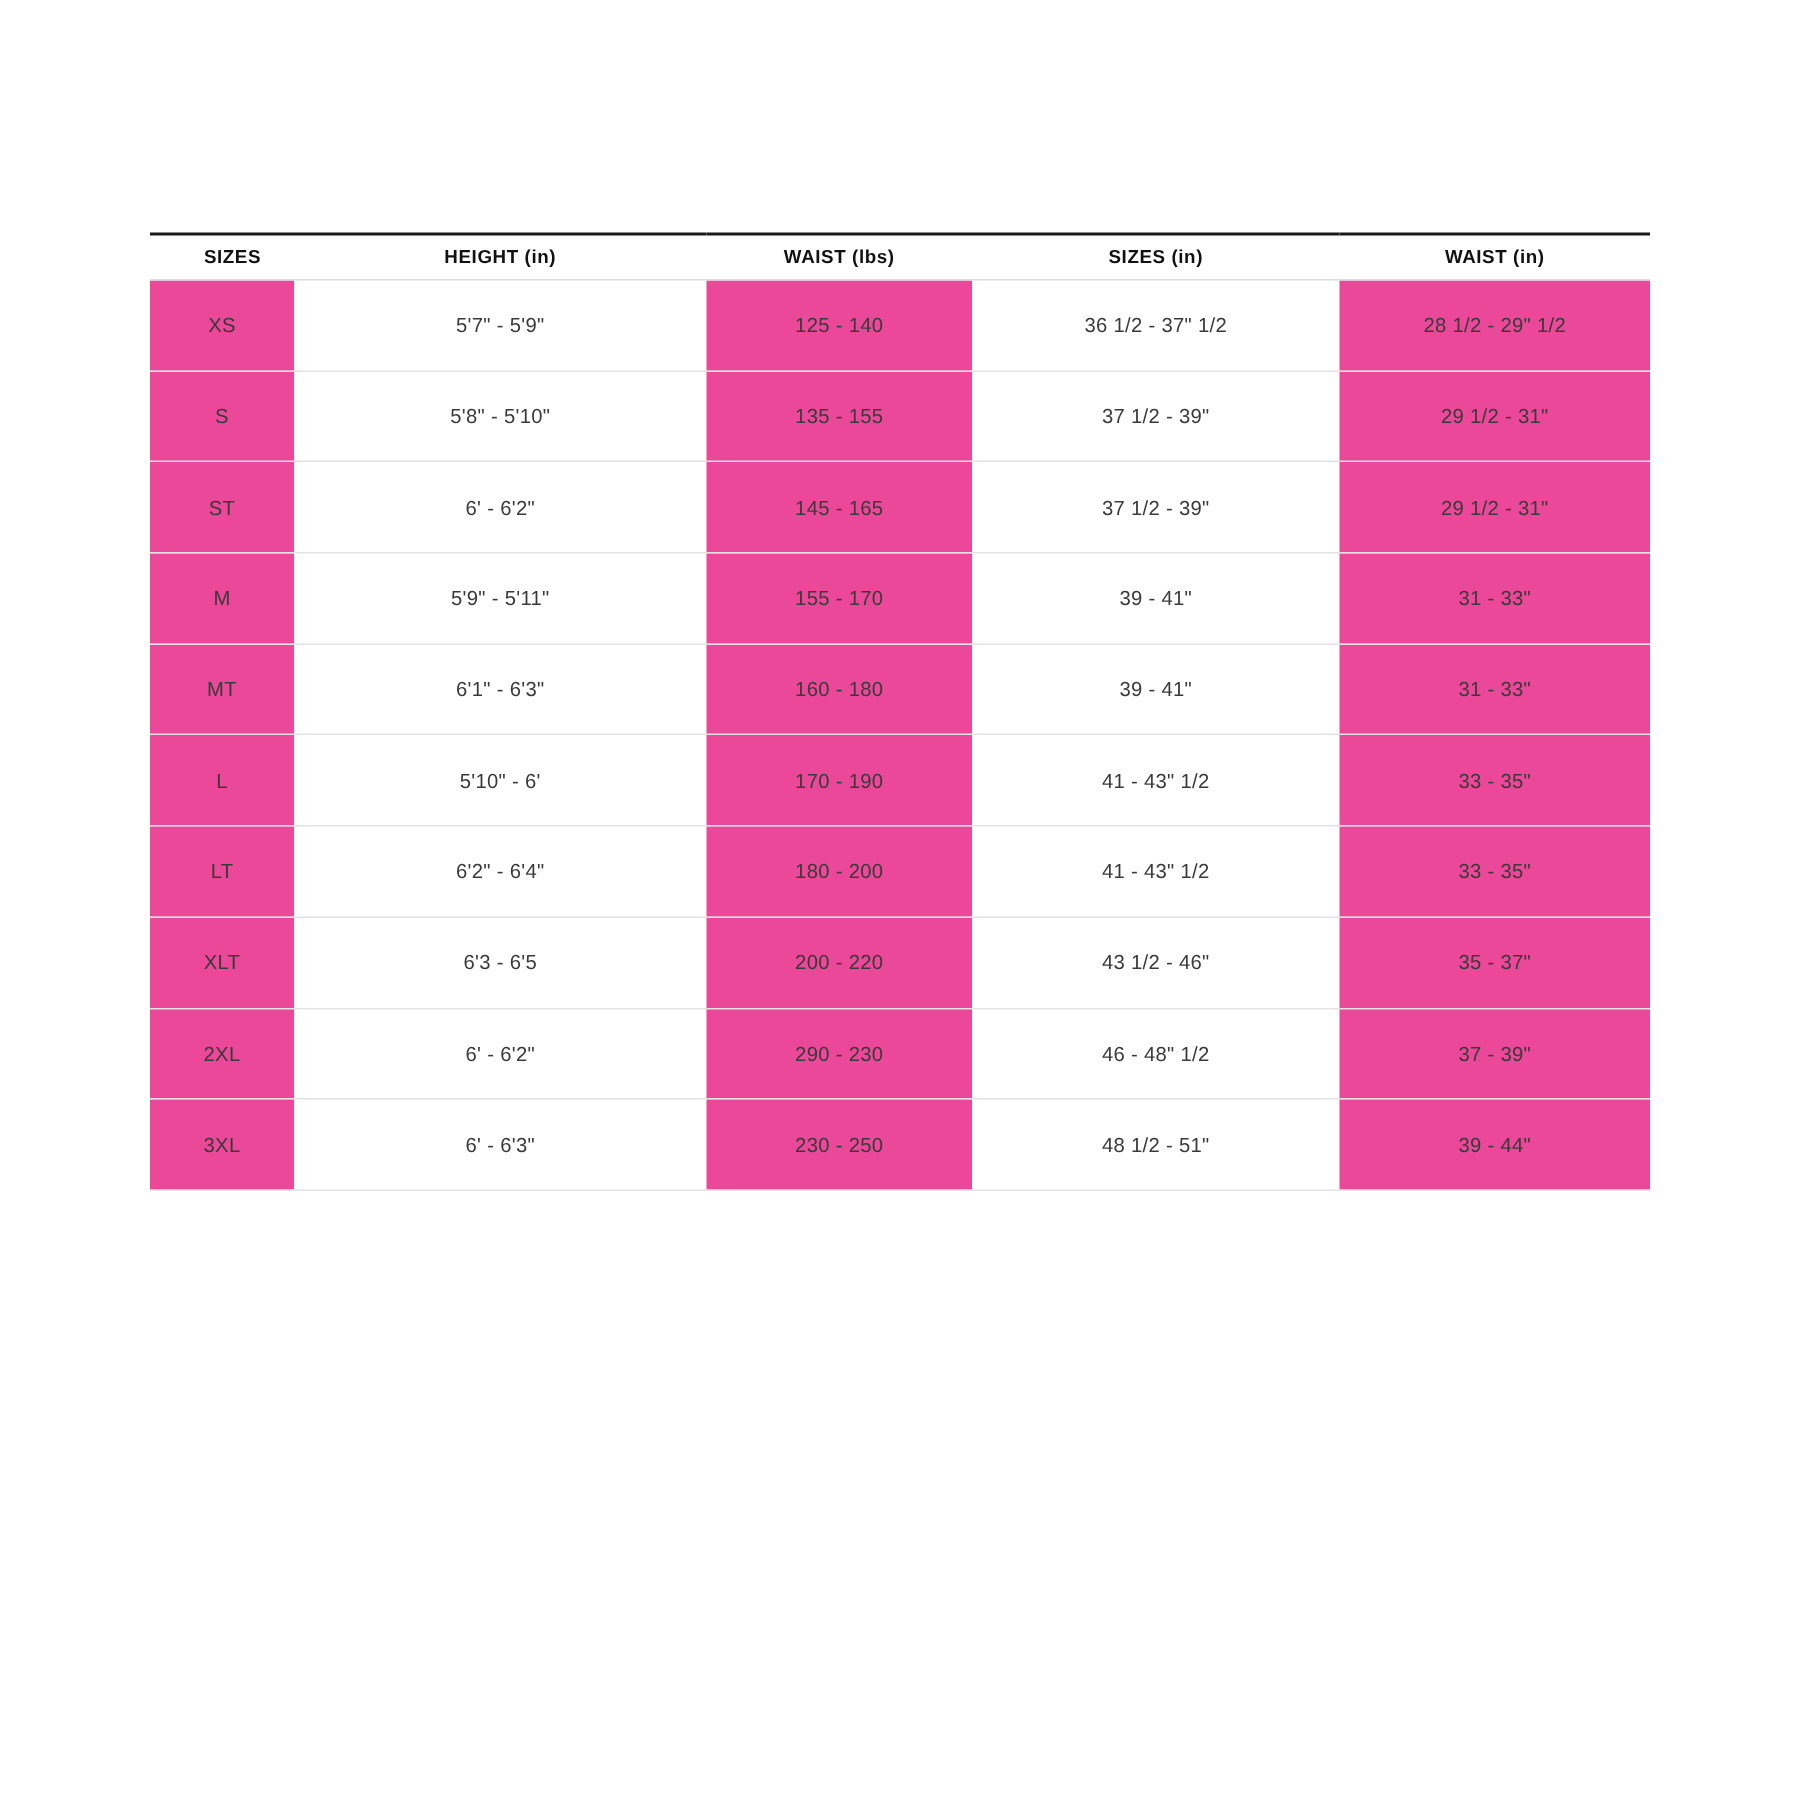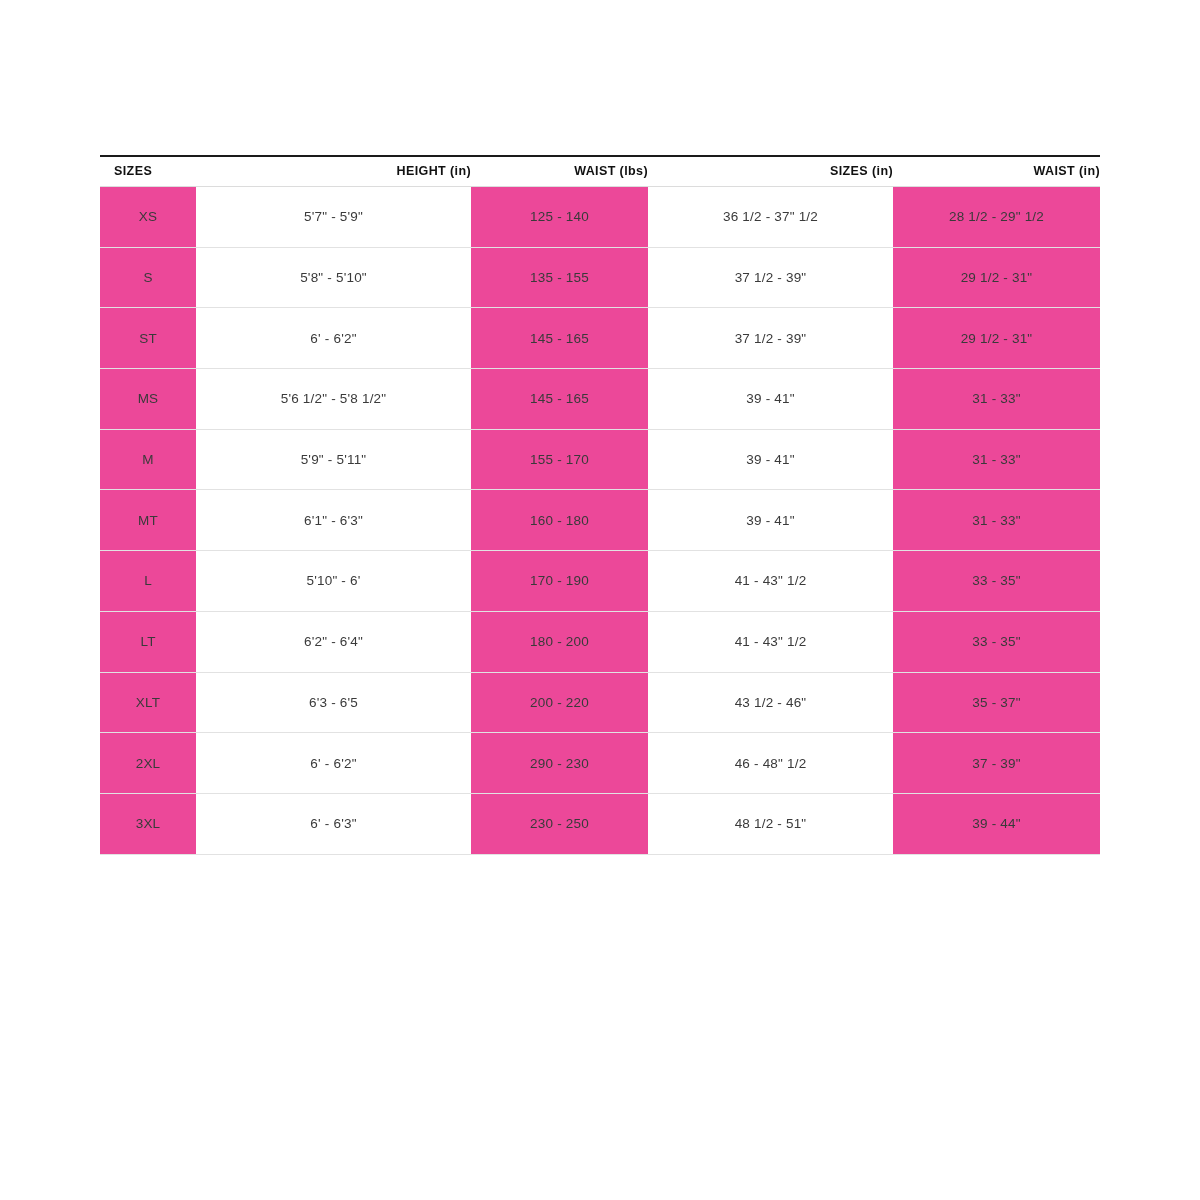--- a/index.html
+++ b/index.html
@@ -37,26 +37,26 @@
   
   table.size-chart thead th {
     border-top: 2px solid #1a1a1a;
     border-bottom: 1px solid #dcdcdc;
     background: #ffffff;
     color: #111111;
     font-size: 12.5px;
     font-weight: bold;
     letter-spacing: 0.4px;
     padding: 7px 0 8px 0;
-    text-align: right;
+    text-align: center;
     vertical-align: middle;
     white-space: nowrap;
   }
   table.size-chart thead th.th-size {
-    text-align: left;
+    text-align: center;
     padding-left: 14px;
   }
 
   
   table.size-chart tbody td {
     height: 57.7px;
     border-bottom: 1px solid #e2e2e2;
     color: #3a3a3a;
     font-size: 13.5px;
     text-align: center;
@@ -110,27 +110,20 @@
           <td class="shade">29 1/2 - 31"</td>
         </tr>
         <tr>
           <td class="shade">ST</td>
           <td class="plain">6' - 6'2"</td>
           <td class="shade">145 - 165</td>
           <td class="plain">37 1/2 - 39"</td>
           <td class="shade">29 1/2 - 31"</td>
         </tr>
         <tr>
-          <td class="shade">MS</td>
-          <td class="plain">5'6 1/2" - 5'8 1/2"</td>
-          <td class="shade">145 - 165</td>
-          <td class="plain">39 - 41"</td>
-          <td class="shade">31 - 33"</td>
-        </tr>
-        <tr>
           <td class="shade">M</td>
           <td class="plain">5'9" - 5'11"</td>
           <td class="shade">155 - 170</td>
           <td class="plain">39 - 41"</td>
           <td class="shade">31 - 33"</td>
         </tr>
         <tr>
           <td class="shade">MT</td>
           <td class="plain">6'1" - 6'3"</td>
           <td class="shade">160 - 180</td>

